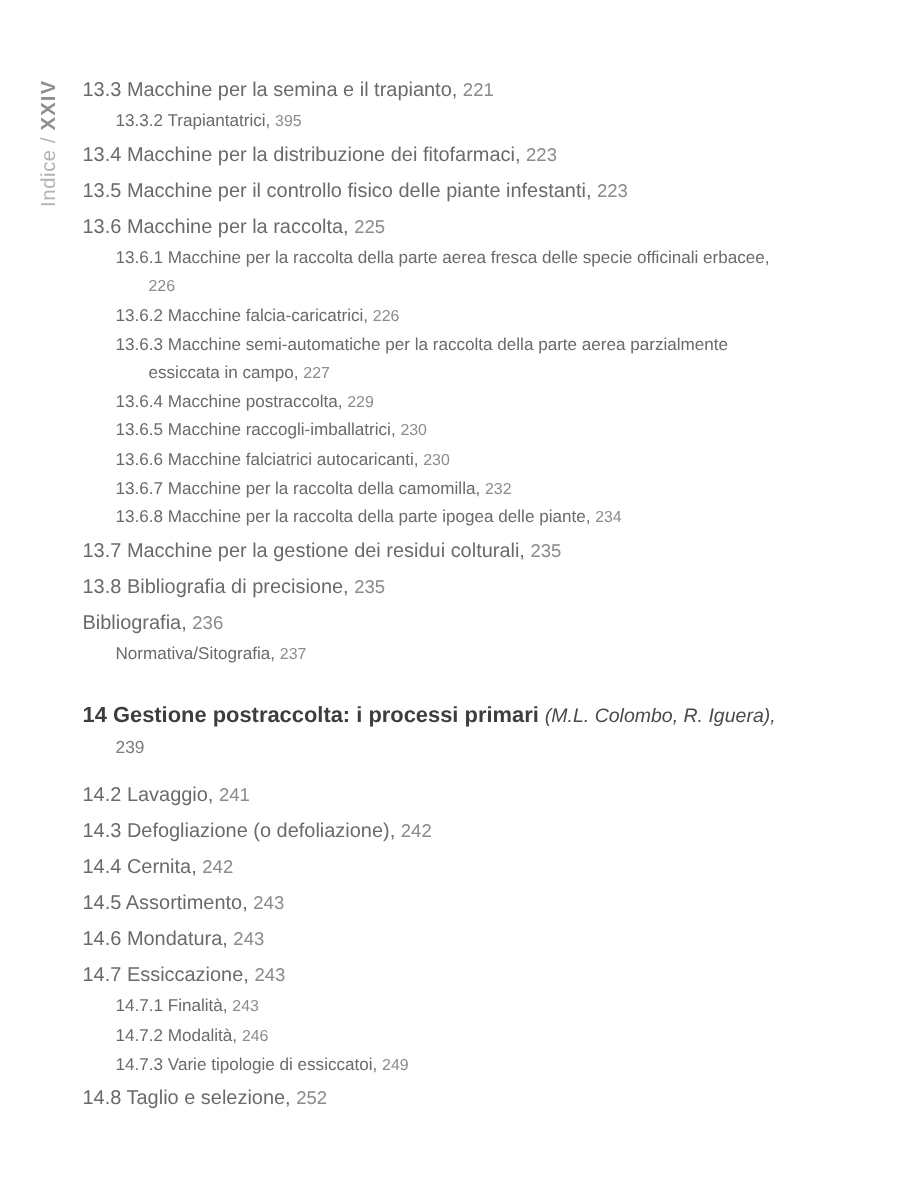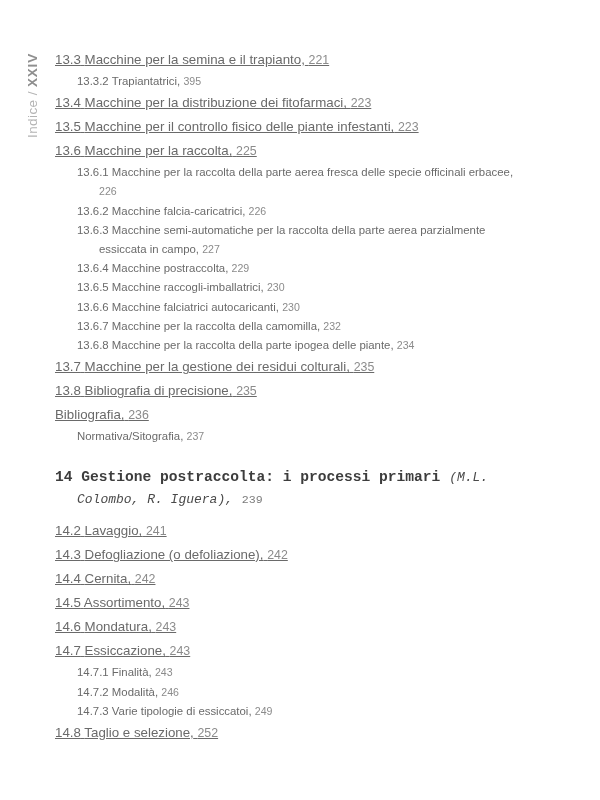--- a/index.html
+++ b/index.html
@@ -60,21 +60,20 @@
     position: relative;
   }
 
   
   .lvl1 {
     font-size: 13.3px;
     line-height: 23px;
     padding-left: 0;
     text-indent: 0;
     margin-bottom: 0;
-    text-decoration: underline;
   }
 
   
   .lvl2 {
     font-size: 11.4px;
     line-height: 19.2px;
     padding-left: 22px;
   }
 
   
@@ -96,21 +95,20 @@
   
   .chapter {
     color: #3d3d3d;
     font-size: 14.6px;
     line-height: 20.5px;
     font-weight: 700;
     padding-left: 22px;
     text-indent: -22px;
     margin-top: 21px;
     margin-bottom: 9px;
-    font-family: Liberation Mono, monospace;
   }
   .chapter .authors {
     font-weight: 400;
     font-style: italic;
     font-size: 13px;
     color: #4a4a4a;
   }
   .chapter .page-num {
     font-weight: 400;
     color: #7c7c7c;

